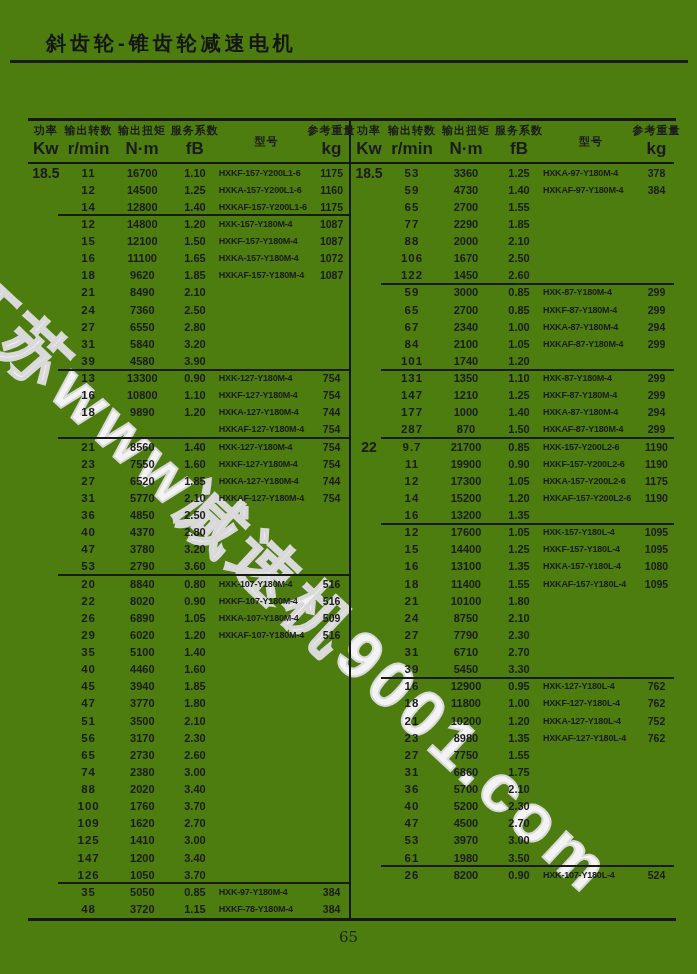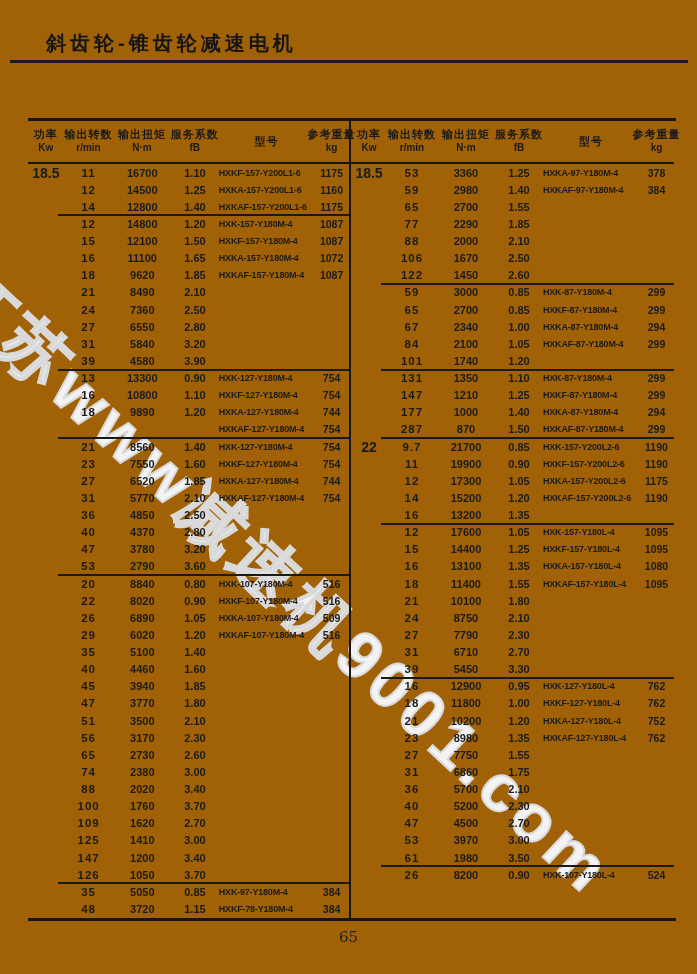--- a/index.html
+++ b/index.html
@@ -1,17 +1,17 @@
 <!DOCTYPE html>
 <html><head>
 <meta charset="utf-8">
 <style>
   html,body{margin:0;padding:0;background:#ffffff;}
   .page{
-    position:relative;width:697px;height:974px;background:#a16207;
+    position:relative;width:697px;height:974px;background:#4d7c0f;
     font-family:"Liberation Sans","DejaVu Sans",sans-serif;color:#1b1b1b;
     overflow:hidden;
   }
   
   .title{
     position:absolute;left:46px;top:30px;font-size:20px;font-weight:700;
     letter-spacing:4px;color:#151515;white-space:nowrap;
   }
   .title-rule{
     position:absolute;left:10px;right:9px;top:60px;height:3px;background:#1a1a1a;
@@ -31,21 +31,21 @@
     display:flex;
   }
   .ttable{width:323px;display:flex;flex-direction:column;box-sizing:border-box;}
   .ttable.left{border-right:2px solid #161616;}
   .htable{
     display:flex;height:41px;box-sizing:content-box;
     border-bottom:2.5px solid #161616;align-items:center;
   }
   .hcell{display:flex;flex-direction:column;align-items:center;justify-content:center;line-height:1.25;}
   .hl{font-size:11px;font-weight:700;letter-spacing:1px;white-space:nowrap;}
-  .hs{font-size:10px;font-weight:700;white-space:nowrap;}
+  .hs{font-size:17px;font-weight:700;white-space:nowrap;}
   .h0{width:36px}.h1{width:50px}.h2{width:58px}.h3{width:48px}.h4{width:96px}.h5{width:35px}
   .rows{flex:1;display:flex;flex-direction:column;}
   .trow{
     position:relative;display:flex;align-items:center;
     height:calc(754px / 44);font-weight:700;font-size:11px;
   }
   .trow.sep::before{
     content:"";position:absolute;left:30px;right:0;top:-1px;height:2px;background:#1a1a1a;
   }
   .c-kw{width:36px;text-align:center;font-size:14px;letter-spacing:0;}
@@ -483,21 +483,21 @@
             <div class="c-kw">18.5</div>
             <div class="c-rpm">53</div>
             <div class="c-tq">3360</div>
             <div class="c-fb">1.25</div>
             <div class="c-model">HXKA-97-Y180M-4</div>
             <div class="c-wt">378</div>
           </div>
           <div class="trow">
             <div class="c-kw"></div>
             <div class="c-rpm">59</div>
-            <div class="c-tq">2980</div>
+            <div class="c-tq">4730</div>
             <div class="c-fb">1.40</div>
             <div class="c-model">HXKAF-97-Y180M-4</div>
             <div class="c-wt">384</div>
           </div>
           <div class="trow">
             <div class="c-kw"></div>
             <div class="c-rpm">65</div>
             <div class="c-tq">2700</div>
             <div class="c-fb">1.55</div>
             <div class="c-model"></div>

